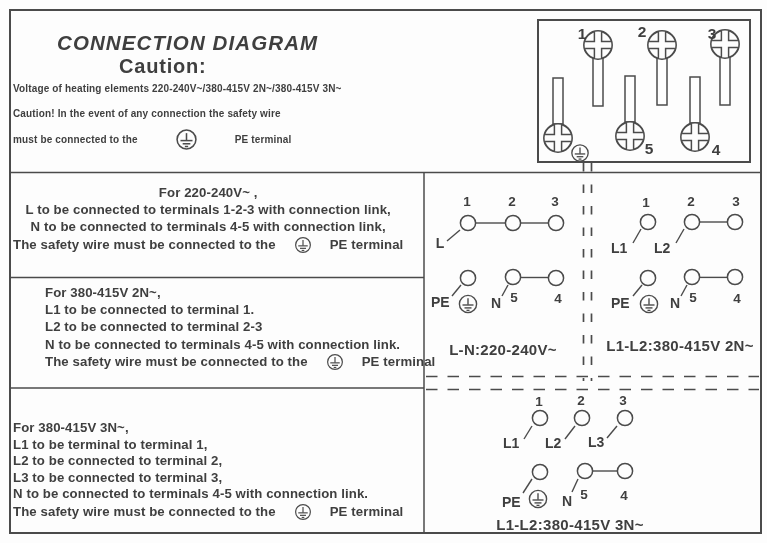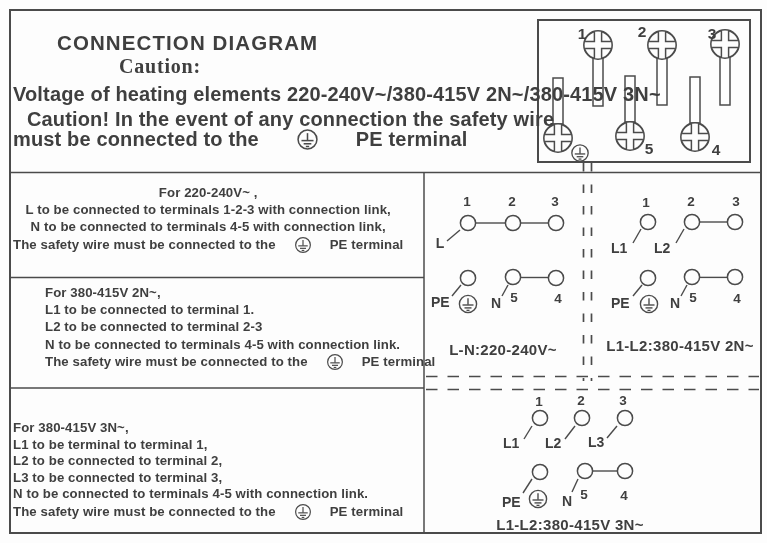--- a/index.html
+++ b/index.html
@@ -3,23 +3,23 @@
 <meta charset="utf-8">
 <style>
   html,body{margin:0;padding:0;background:#ffffff;}
   .page{
     position:relative;width:767px;height:543px;background:#fdfdfd;overflow:hidden;
     font-family:"Liberation Sans",sans-serif;font-weight:bold;color:#3f3f3f;
     -webkit-font-smoothing:antialiased;
   }
   .abs{position:absolute;}
   .art{position:absolute;left:0;top:0;}
-  .title{font-size:20.5px;letter-spacing:1.1px;}
+  .title{font-size:20.5px;letter-spacing:1.1px;font-style:italic;}
   .sub{font-size:20px;letter-spacing:0.8px;}
-  .h14{font-size:20px;letter-spacing:0.15px;white-space:nowrap;}
+  .h14{font-size:10px;letter-spacing:0.15px;white-space:nowrap;}
   .iconline{display:flex;align-items:center;gap:7px;}
   .sec{font-size:13.2px;line-height:17.2px;letter-spacing:0.1px;white-space:nowrap;}
   .sec3{line-height:16.6px;margin-top:7px;}
   .safety{display:flex;align-items:center;gap:17px;}
   .pe-inline{flex:0 0 auto;margin:0 1px;}
   svg .ln{stroke:#4b4b4b;stroke-width:1.5;fill:none;}
   svg .thin{stroke-width:1.4;}
   svg .bd{stroke:#4b4b4b;stroke-width:2;fill:none;}
   svg .dash{stroke:#4b4b4b;stroke-width:1.7;fill:none;}
   svg .node{fill:#fdfdfd;stroke:#4b4b4b;stroke-width:1.5;}
@@ -180,23 +180,23 @@
       <text class="wire" x="502" y="507">PE</text>
       <use href="#earthsym" transform="translate(538,499)"></use>
       <text class="wire" text-anchor="middle" x="567" y="506">N</text>
       <text class="num" text-anchor="middle" x="584" y="499">5</text>
       <text class="num" text-anchor="middle" x="624" y="500">4</text>
       <text class="cap" text-anchor="middle" x="570" y="530">L1-L2:380-415V 3N~</text>
     </g>
   </svg>
 
   <div class="abs title" style="left:57px;top:31px;">CONNECTION DIAGRAM</div>
-  <div class="abs sub" style="left:119px;top:55px;font-family:Liberation Serif, serif;">Caution:</div>
+  <div class="abs sub" style="left:119px;top:55px;">Caution:</div>
   <div class="abs h14" style="left:13px;top:83px;">Voltage of heating elements 220-240V~/380-415V 2N~/380-415V 3N~</div>
-  <div class="abs h14" style="left:27px;top:108px;">Caution! In the event of any connection the safety wire</div>
+  <div class="abs h14" style="left:13px;top:108px;">Caution! In the event of any connection the safety wire</div>
   <div class="abs h14 iconline" style="left:13px;top:128px;gap:36px;">
     <span>must be connected to the</span>
     <svg class="pe-inline" width="23" height="23" viewBox="-10.5 -10.5 21 21">
         <use href="#earthsym"></use>
       </svg>
     <span>PE terminal</span>
   </div>
 
   <div class="abs sec" style="left:13px;top:184px;text-align:center;">
     <div>For 220-240V~ ,</div>

